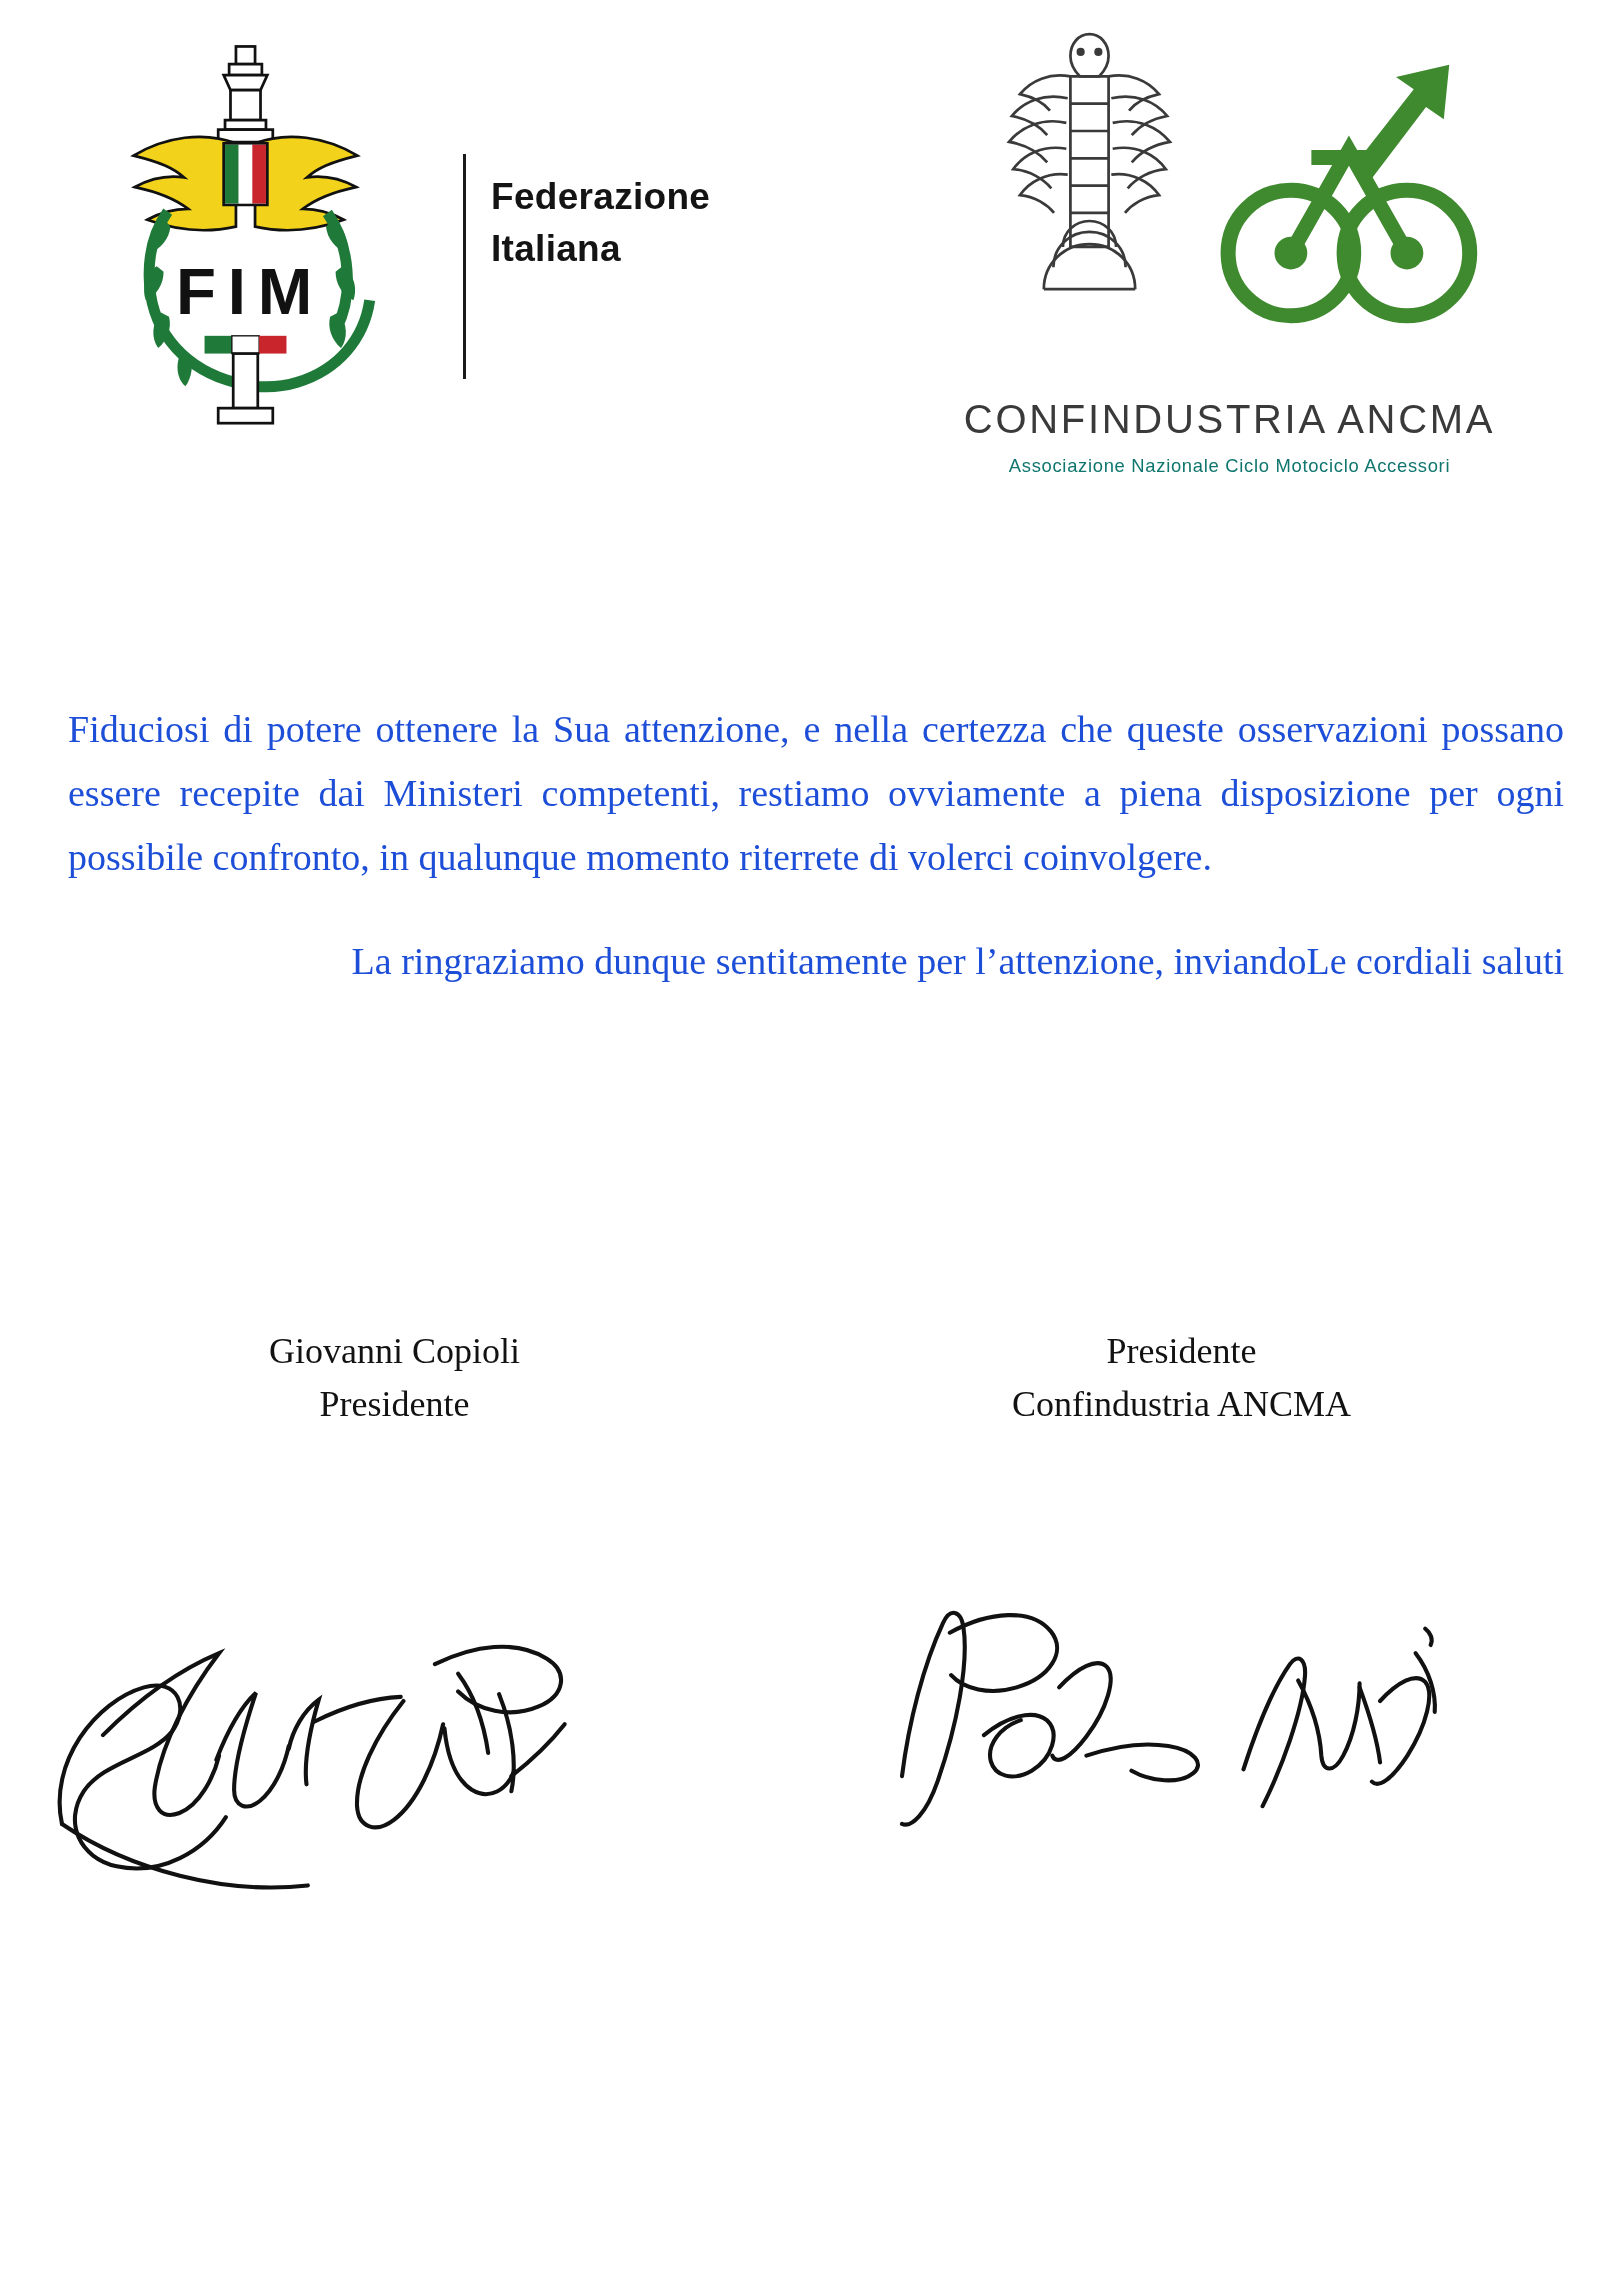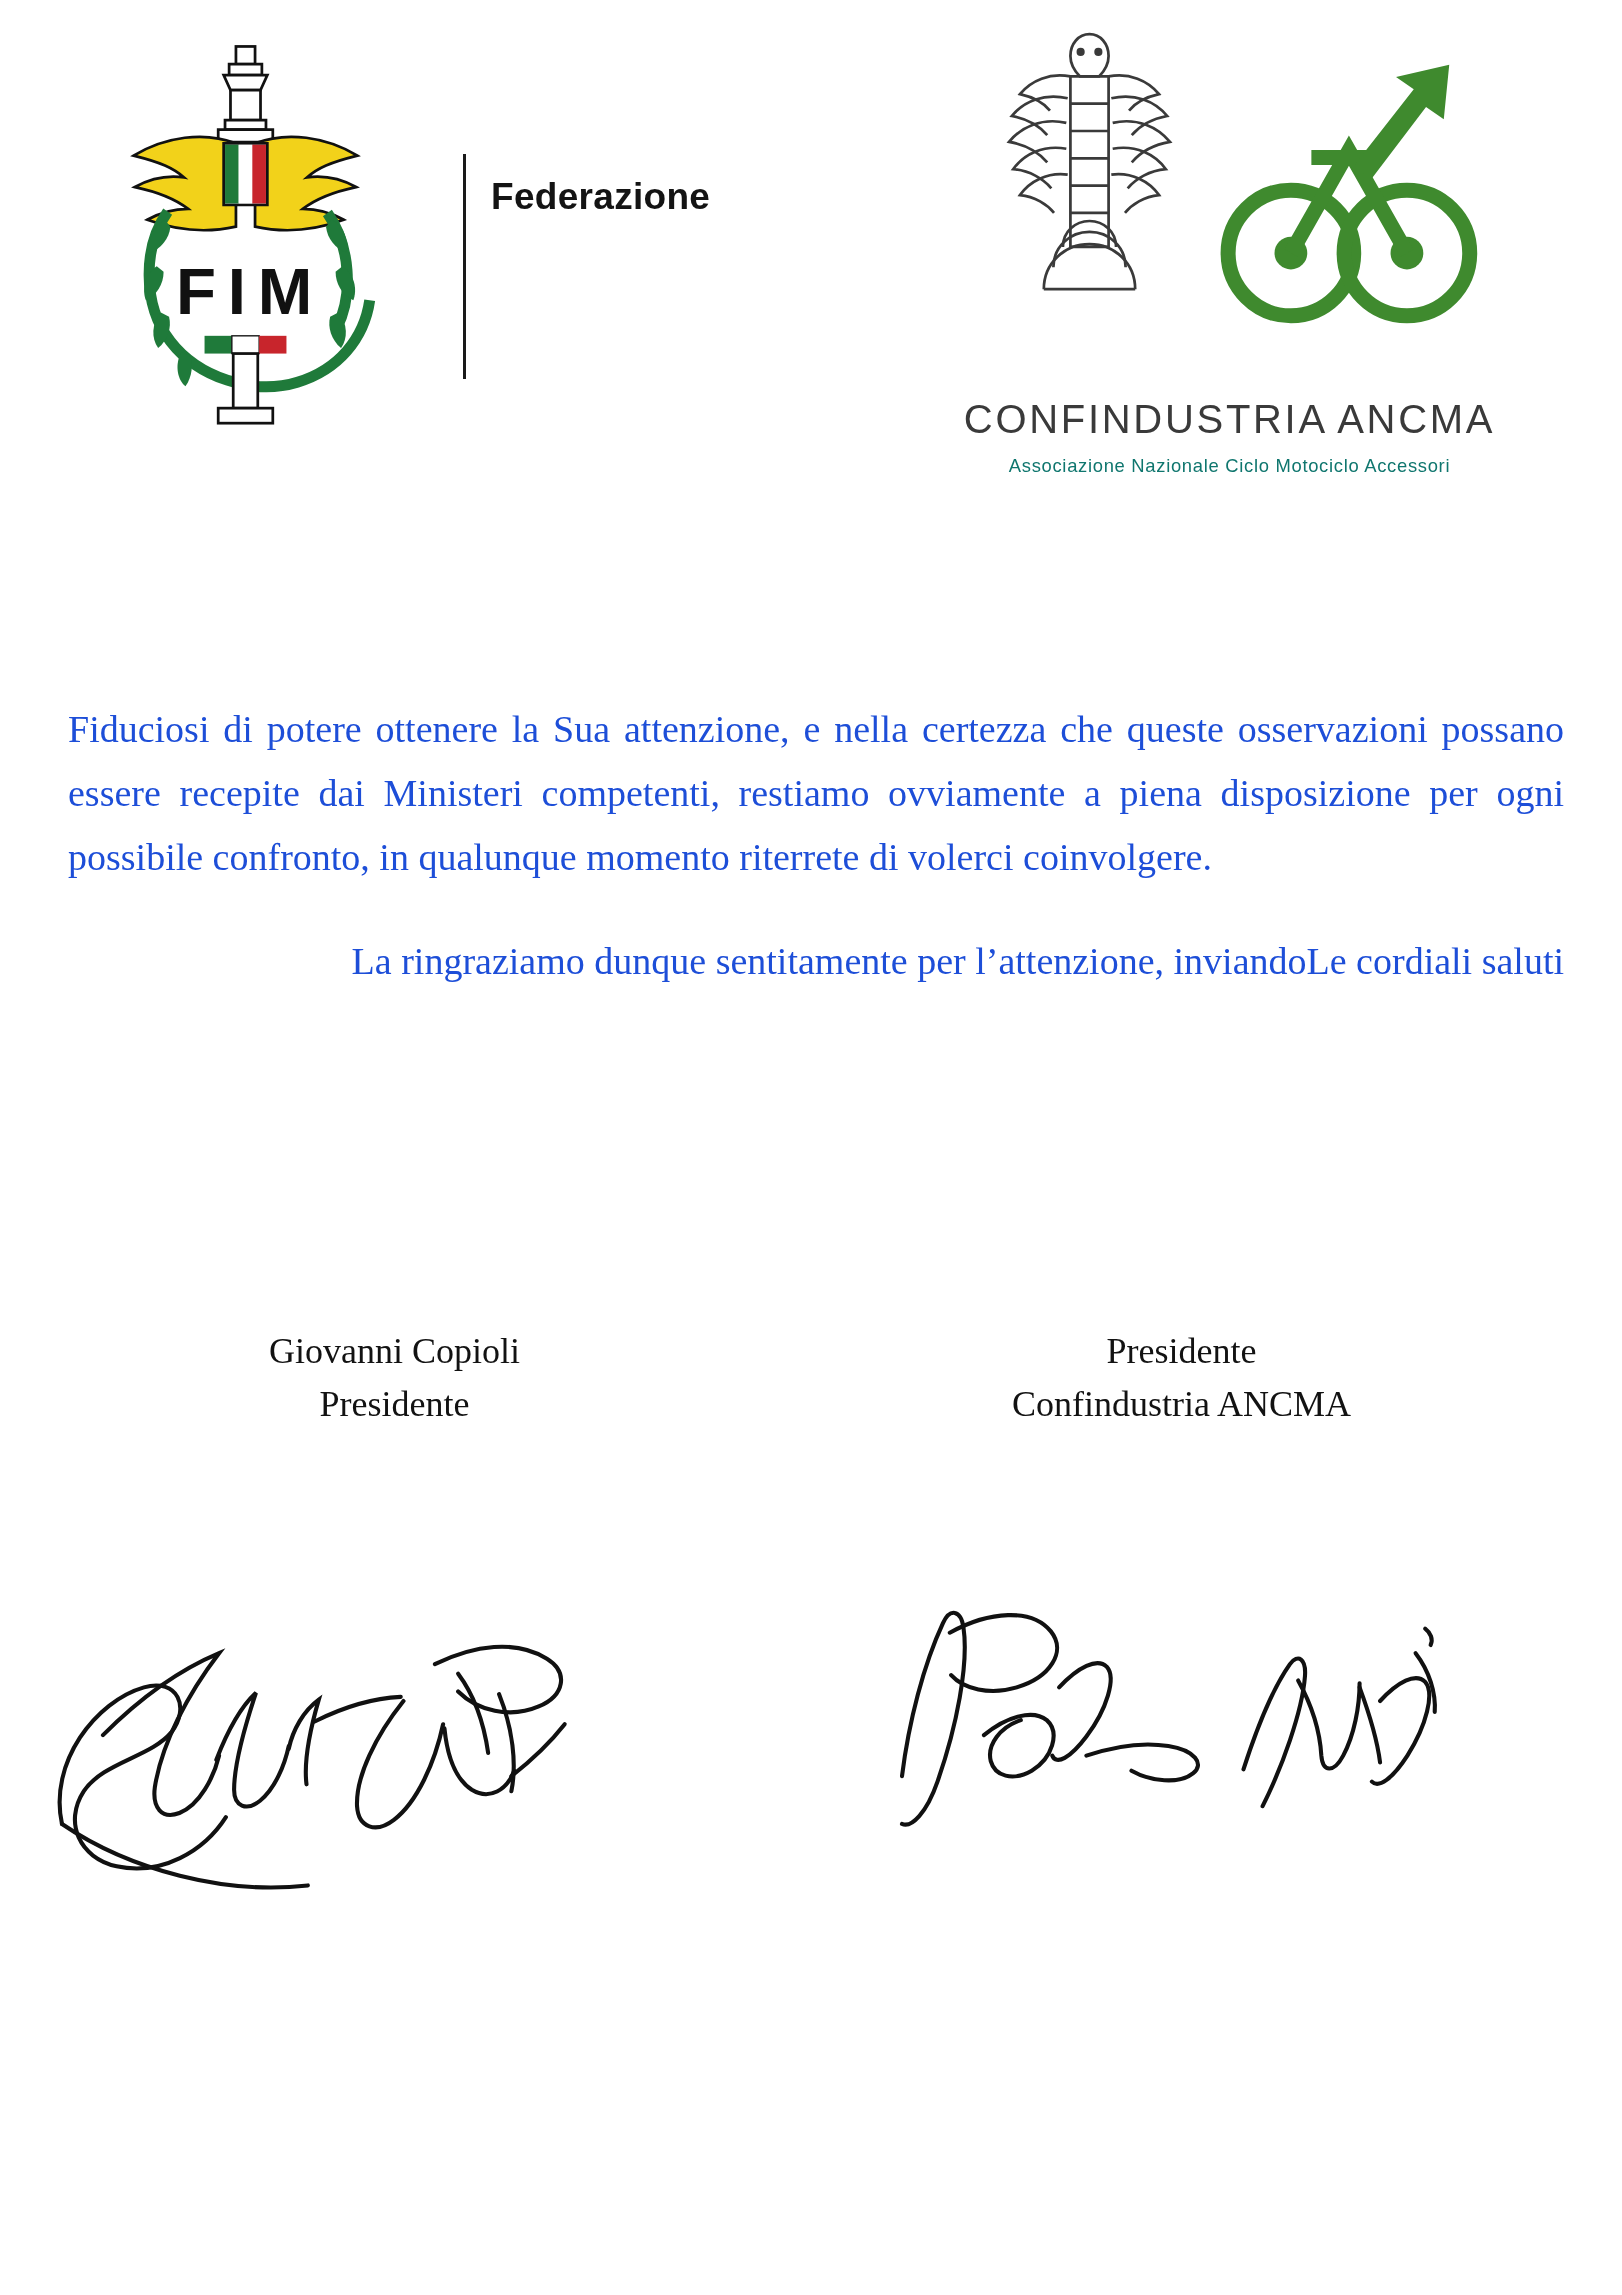--- a/index.html
+++ b/index.html
@@ -219,20 +219,21 @@
           <rect x="192" y="458" width="36" height="80"></rect>
           <rect x="170" y="538" width="80" height="22"></rect>
         </g>
       </svg>
     </div>
 
     <div class="fmi-divider"></div>
 
     <div class="fmi-wordmark">
       <div>Federazione</div>
+      <div>Italiana</div>
     </div>
   </div>
 
   <div class="ancma-logo-block">
 
     <div class="ancma-eagle">
       <svg viewBox="0 0 330 480" width="225" height="328" aria-hidden="true">
         <g fill="none" stroke="#3a3a3a" stroke-width="4">
 
           <path d="M165 10 c-16 0 -28 14 -28 32 c0 14 8 24 14 30 h28 c6 -6 14 -16 14 -30 c0 -18 -12 -32 -28 -32 z"></path>

